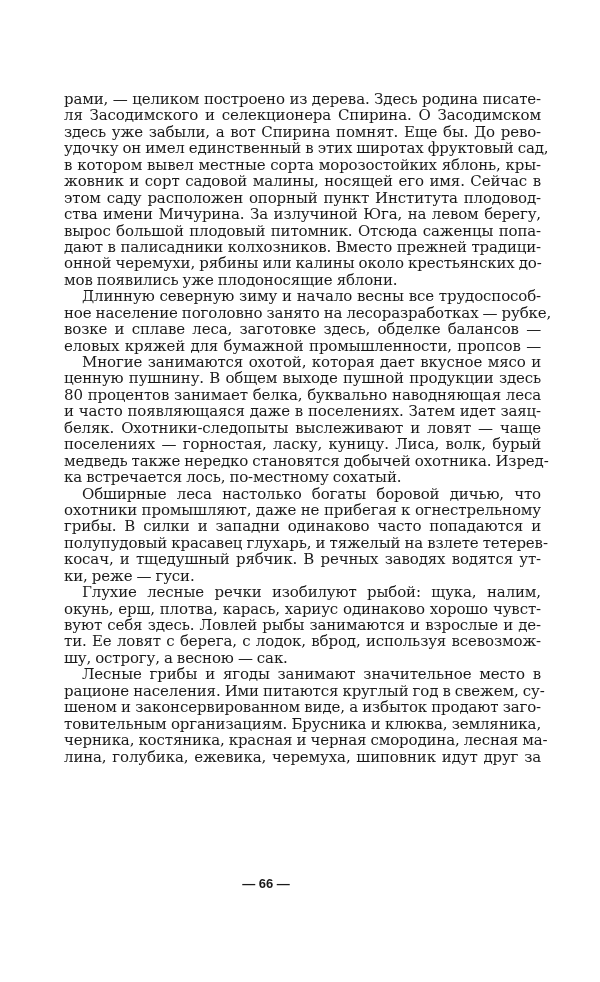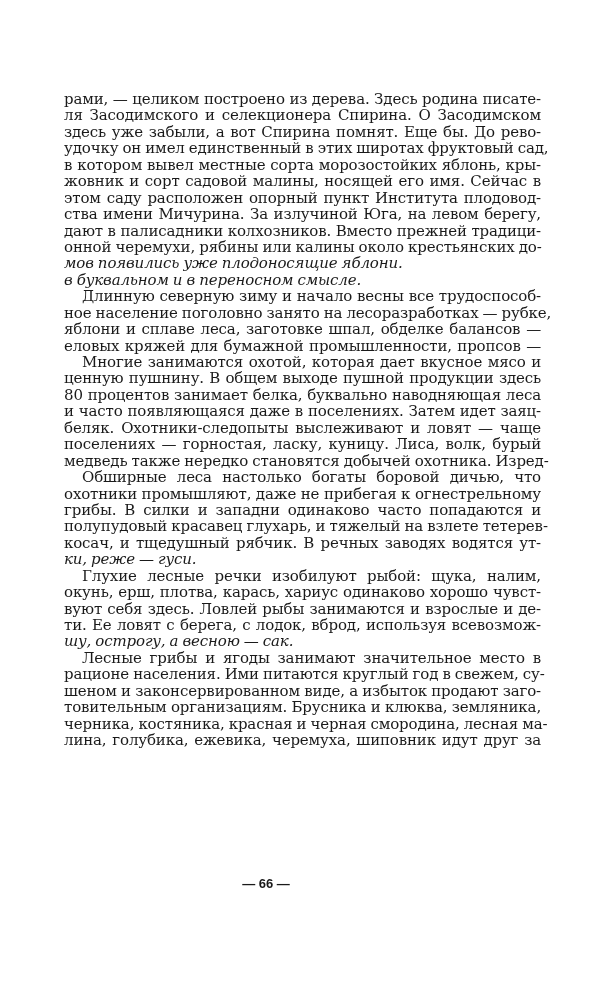--- a/index.html
+++ b/index.html
@@ -20,21 +20,21 @@
   .line {
     height: 16.45px;
     line-height: 16.45px;
     font-size: 15px;
     white-space: nowrap;
     text-align: justify;
     text-align-last: justify;
     letter-spacing: -0.15px;
     word-spacing: -0.5px;
   }
-  .line.last { text-align-last: left; font-style: italic; }
+  .line.last { text-align-last: left; }
   .line.indent { padding-left: 18px; }
   .folio {
     position: absolute;
     left: 0; width: 532px;
     top: 876px;
     text-align: center;
     font-family: "Liberation Sans", sans-serif;
     font-weight: bold;
     font-size: 13px;
     color: #1a1a1a;
@@ -46,41 +46,42 @@
 <div class="page" id="page-body">
     <div>
       <div class="line">рами, — целиком построено из дерева. Здесь родина писате-</div>
       <div class="line">ля Засодимского и селекционера Спирина. О Засодимском</div>
       <div class="line">здесь уже забыли, а вот Спирина помнят. Еще бы. До рево-</div>
       <div class="line">удочку он имел единственный в этих широтах фруктовый сад,</div>
       <div class="line">в котором вывел местные сорта морозостойких яблонь, кры-</div>
       <div class="line">жовник и сорт садовой малины, носящей его имя. Сейчас в</div>
       <div class="line">этом саду расположен опорный пункт Института плодовод-</div>
       <div class="line">ства имени Мичурина. За излучиной Юга, на левом берегу,</div>
+      <div class="line">вырос большой плодовый питомник. Отсюда саженцы попа-</div>
       <div class="line">дают в палисадники колхозников. Вместо прежней традици-</div>
       <div class="line">онной черемухи, рябины или калины около крестьянских до-</div>
       <div class="line last">мов появились уже плодоносящие яблони.</div>
     </div>
     <div>
-      <div class="line last">в буквальном и в переносном смысле.</div>
     </div>
     <div>
       <div class="line indent">Длинную северную зиму и начало весны все трудоспособ-</div>
       <div class="line">ное население поголовно занято на лесоразработках — рубке,</div>
-      <div class="line">яблони и сплаве леса, заготовке шпал, обделке балансов —</div>
+      <div class="line">возке и сплаве леса, заготовке здесь, обделке балансов —</div>
       <div class="line">еловых кряжей для бумажной промышленности, пропсов —</div>
     </div>
     <div>
       <div class="line indent">Многие занимаются охотой, которая дает вкусное мясо и</div>
       <div class="line">ценную пушнину. В общем выходе пушной продукции здесь</div>
       <div class="line">80 процентов занимает белка, буквально наводняющая леса</div>
       <div class="line">и часто появляющаяся даже в поселениях. Затем идет заяц-</div>
       <div class="line">беляк. Охотники-следопыты выслеживают и ловят — чаще</div>
       <div class="line">поселениях — горностая, ласку, куницу. Лиса, волк, бурый</div>
       <div class="line">медведь также нередко становятся добычей охотника. Изред-</div>
+      <div class="line last">ка встречается лось, по-местному сохатый.</div>
     </div>
     <div>
       <div class="line indent">Обширные леса настолько богаты боровой дичью, что</div>
       <div class="line">охотники промышляют, даже не прибегая к огнестрельному</div>
       <div class="line">грибы. В силки и западни одинаково часто попадаются и</div>
       <div class="line">полупудовый красавец глухарь, и тяжелый на взлете тетерев-</div>
       <div class="line">косач, и тщедушный рябчик. В речных заводях водятся ут-</div>
       <div class="line last">ки, реже — гуси.</div>
     </div>
     <div>

